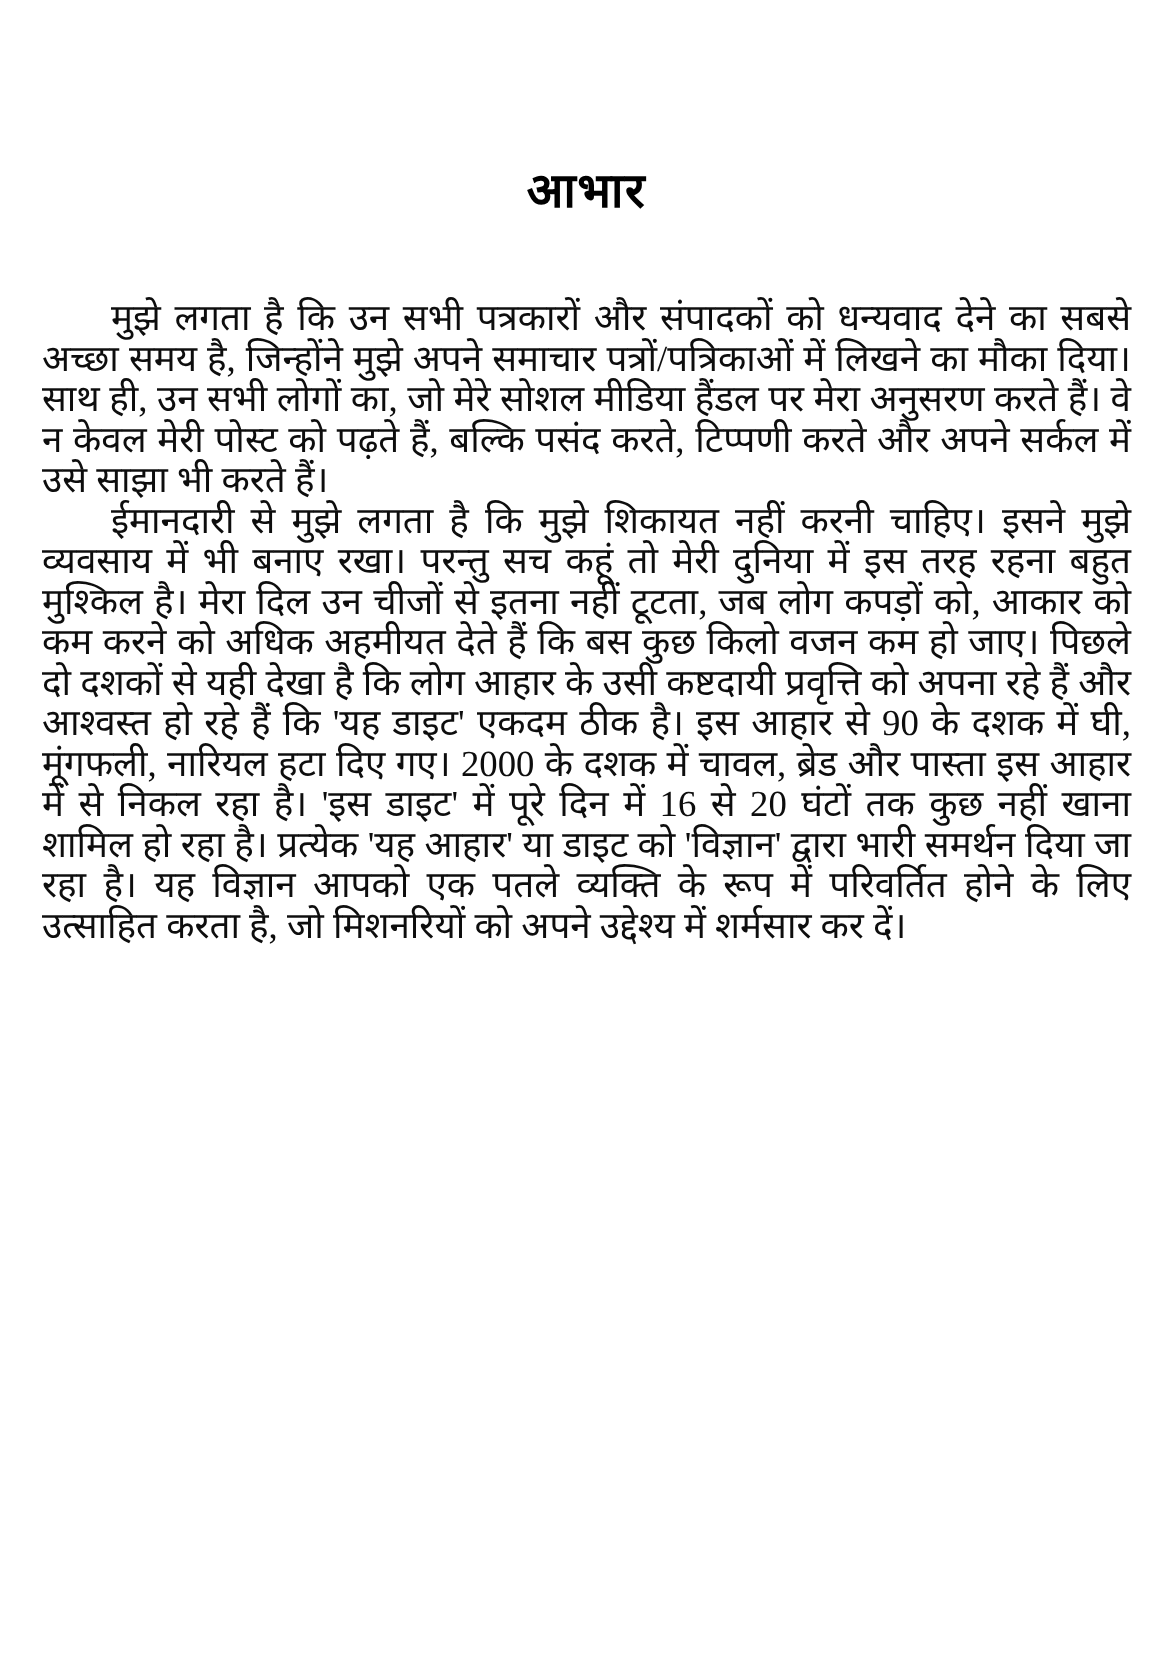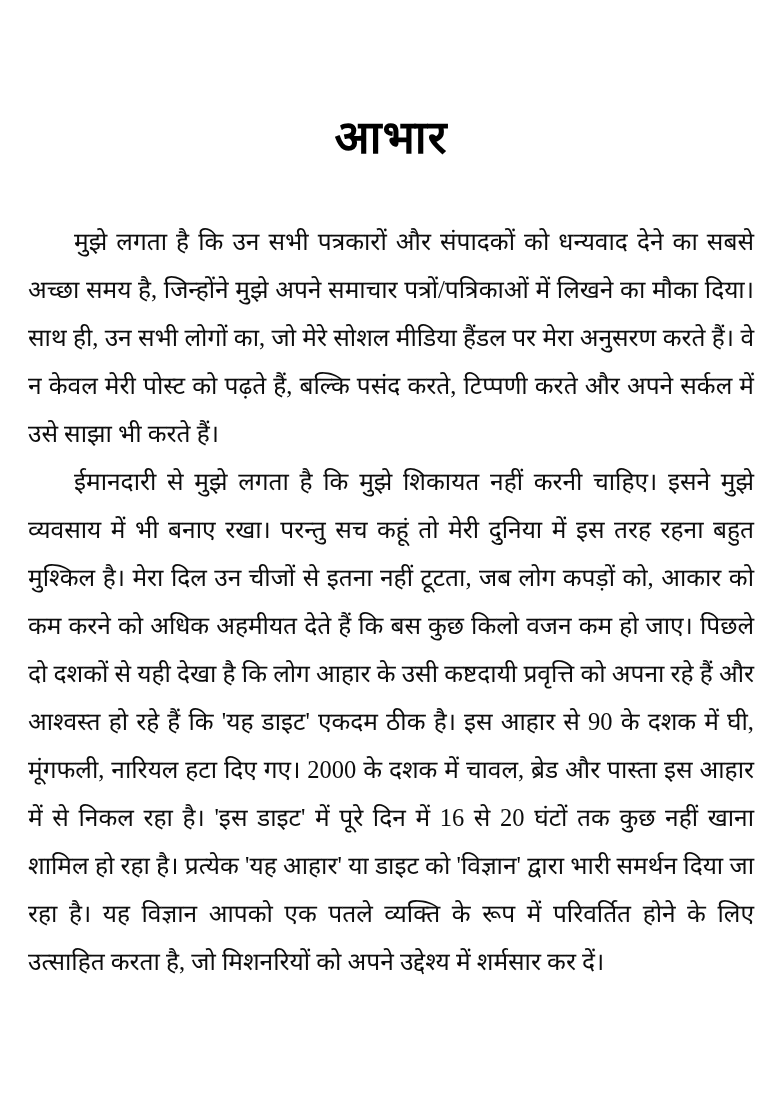--- a/index.html
+++ b/index.html
@@ -14,29 +14,29 @@
     height: 1108px;
     margin: 0 auto;
     background: #ffffff;
     color: #0d0d0d;
     box-sizing: border-box;
     padding: 104px 26px 40px 28px;
     overflow: hidden;
   }
   .title {
     text-align: center;
-    font-size: 46px;
+    font-size: 32px;
     font-weight: 700;
     letter-spacing: 1px;
     margin: 0 0 52px 0;
     color: #000000;
   }
   .body-text p {
     font-size: 24.5px;
-    line-height: 48px;
+    line-height: 27px;
     font-weight: 500;
     text-align: justify;
     text-indent: 46px;
     margin: 0;
     color: #0d0d0d;
   }
 </style>
 </head>
 <body>
 

